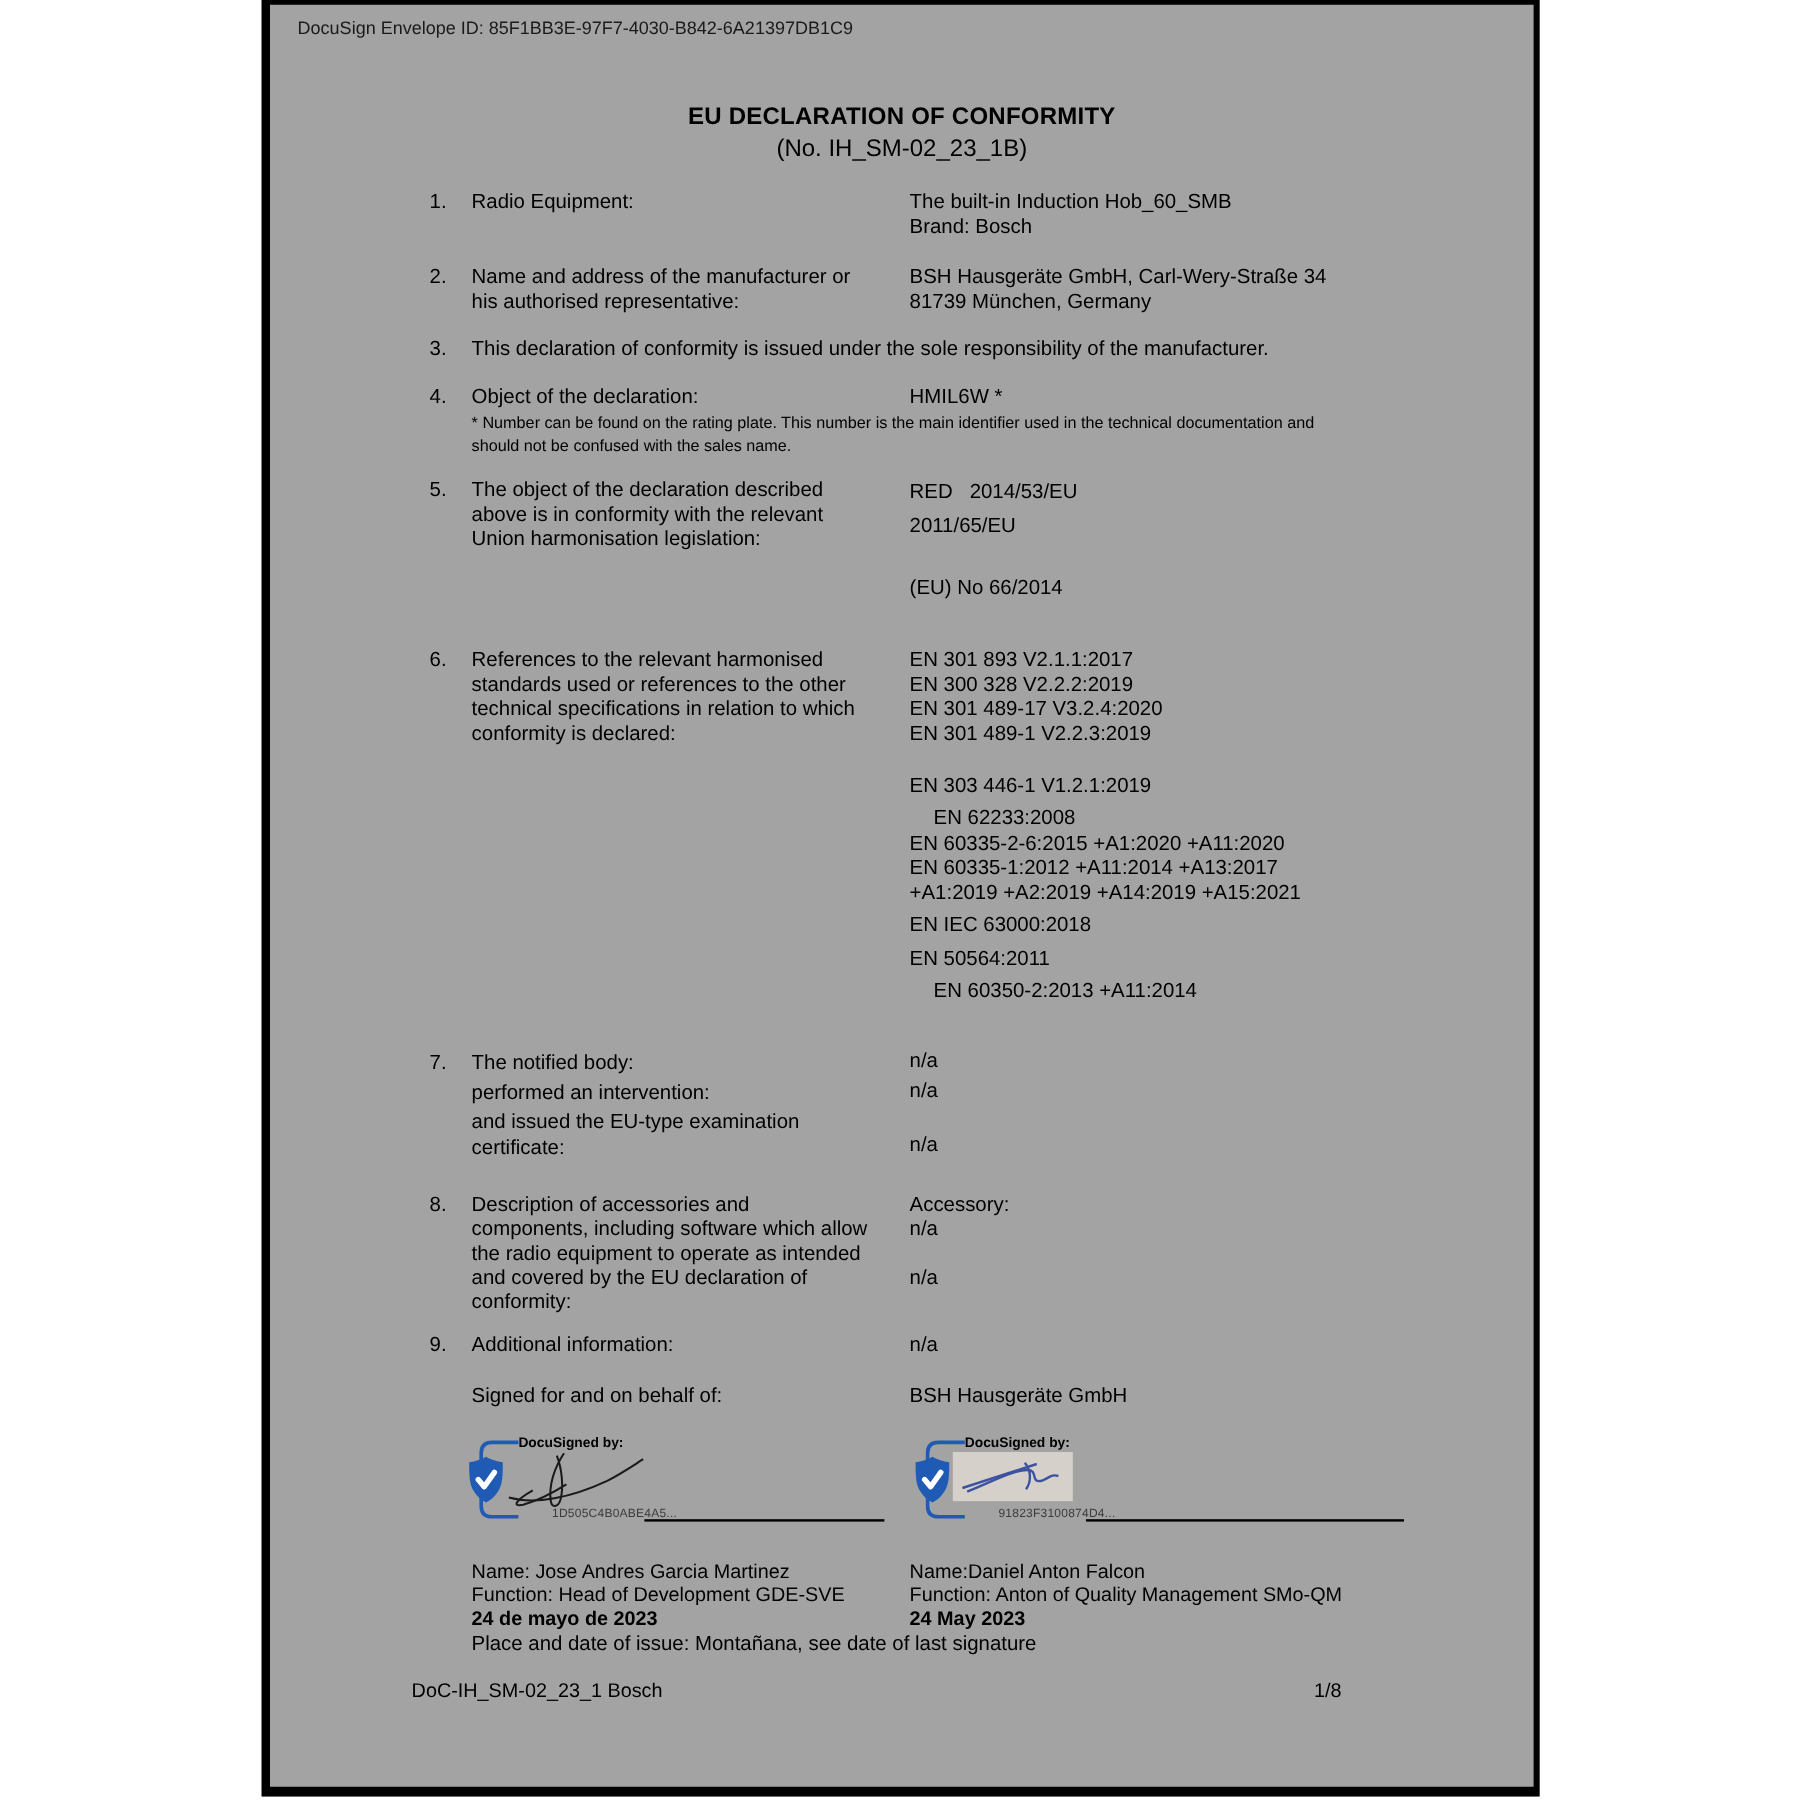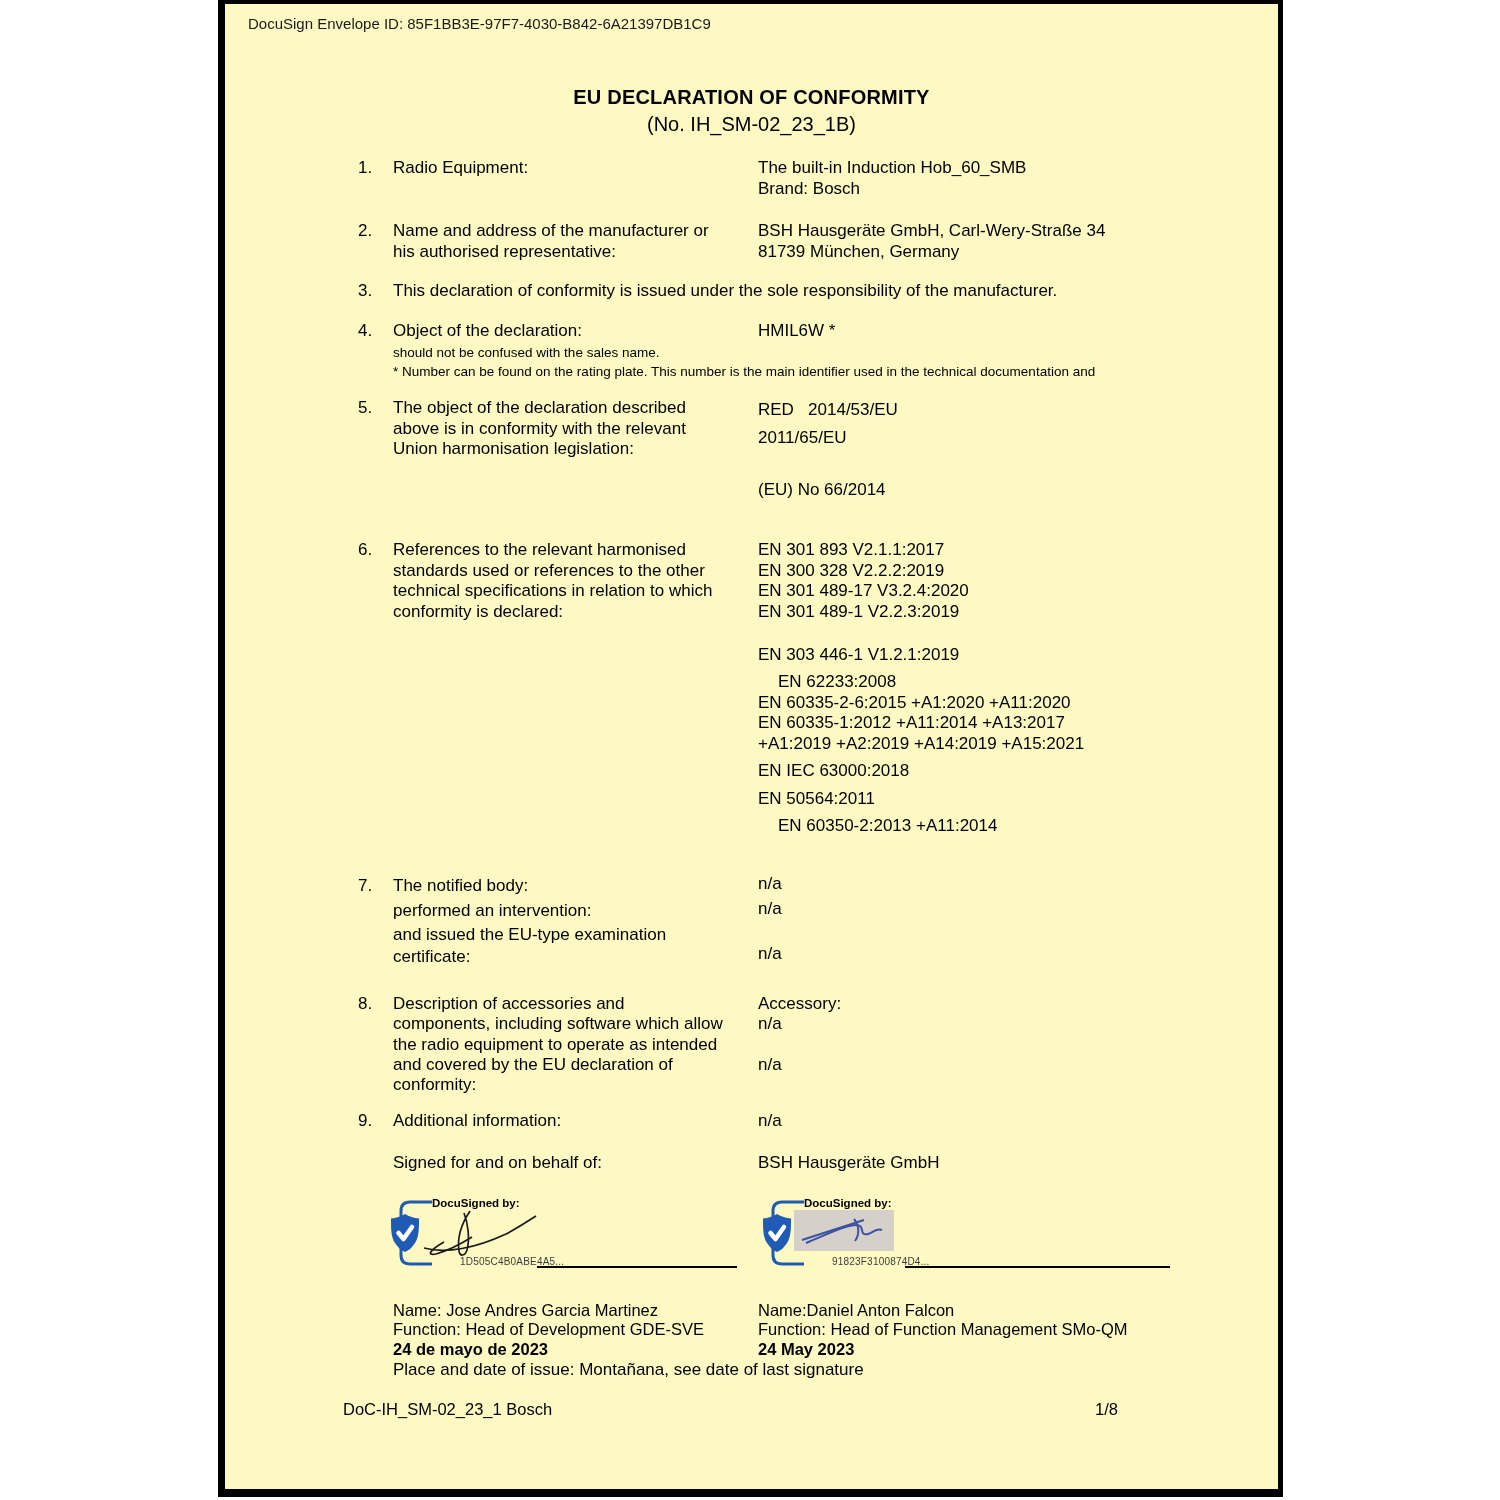--- a/index.html
+++ b/index.html
@@ -7,21 +7,21 @@
     width: 1500px; height: 1500px;
     background: #ffffff;
     overflow: hidden;
     font-family: "Liberation Sans", sans-serif;
     color: #000;
   }
   .canvas { position: relative; width: 1500px; height: 1500px; background:#fff; }
   .page {
     position: absolute; left: 218px; top: 0;
     width: 1053px; height: 1485px;
-    background: #fef9c3;
+    background: #a3a3a3;
     border-style: solid; border-color: #000;
     border-width: 4px 5px 8px 7px;
   }
   .abs { position: absolute; }
   .envelope { font-size: 15px; color: #1a1a1a; }
   .title-block { left: 0; top: 82px; width: 100%; text-align: center; }
   .doc-title { font-size: 20px; font-weight: bold; letter-spacing: 0.2px; }
   .doc-subtitle { font-size: 20px; margin-top: 4px; }
   .body-text { font-size: 17px; line-height: 20.6px; }
   .num-col { left: 133px; }
@@ -80,22 +80,22 @@
     <div class="abs body-text" style="top:277px; left:0; width:100%;">
       <span class="abs num-col">3.</span>
       <span class="abs" style="left:168px; width:900px;">This declaration of conformity is issued under the sole responsibility of the manufacturer.</span>
     </div>
 
     <div class="abs body-text" style="top:317px; left:0; width:100%;">
       <span class="abs num-col">4.</span>
       <span class="abs label-col">Object of the declaration:</span>
       <span class="abs value-col">HMIL6W *</span>
       <div class="abs footnote" style="left:168px; top:23px;">
+        <div>* Number can be found on the rating plate. This number is the main identifier used in the technical documentation and</div>
         <div>should not be confused with the sales name.</div>
-        <div>* Number can be found on the rating plate. This number is the main identifier used in the technical documentation and</div>
       </div>
     </div>
 
     <div class="abs body-text" style="top:394px; left:0; width:100%;">
       <span class="abs num-col">5.</span>
       <div class="abs label-col">
         <div>The object of the declaration described</div>
         <div>above is in conformity with the relevant</div>
         <div>Union harmonisation legislation:</div>
       </div>
@@ -204,21 +204,21 @@
       <div class="abs sig-line" style="left:145px; top:70px; width:265px;"></div>
     </div>
 
     <div class="abs names" style="left:168px; top:1297px; width:360px;">
       <div class="fn-line">Name: Jose Andres Garcia Martinez</div>
       <div class="fn-line">Function: Head of Development GDE-SVE</div>
       <div class="fn-line date-line">24 de mayo de 2023</div>
     </div>
     <div class="abs names" style="left:533px; top:1297px; width:420px;">
       <div class="fn-line">Name:Daniel Anton Falcon</div>
-      <div class="fn-line">Function: Head of Function Management SMo-QM</div>
+      <div class="fn-line">Function: Anton of Quality Management SMo-QM</div>
       <div class="fn-line date-line">24 May 2023</div>
     </div>
 
     <div class="abs place-line" style="left:168px; top:1356px;">Place and date of issue: Montañana, see date of last signature</div>
 
     <div class="abs footer-text" style="left:118px; top:1396px;">DoC-IH_SM-02_23_1 Bosch</div>
     <div class="abs footer-text" style="left:870px; top:1396px;">1/8</div>
 
   </div>
 </div>

